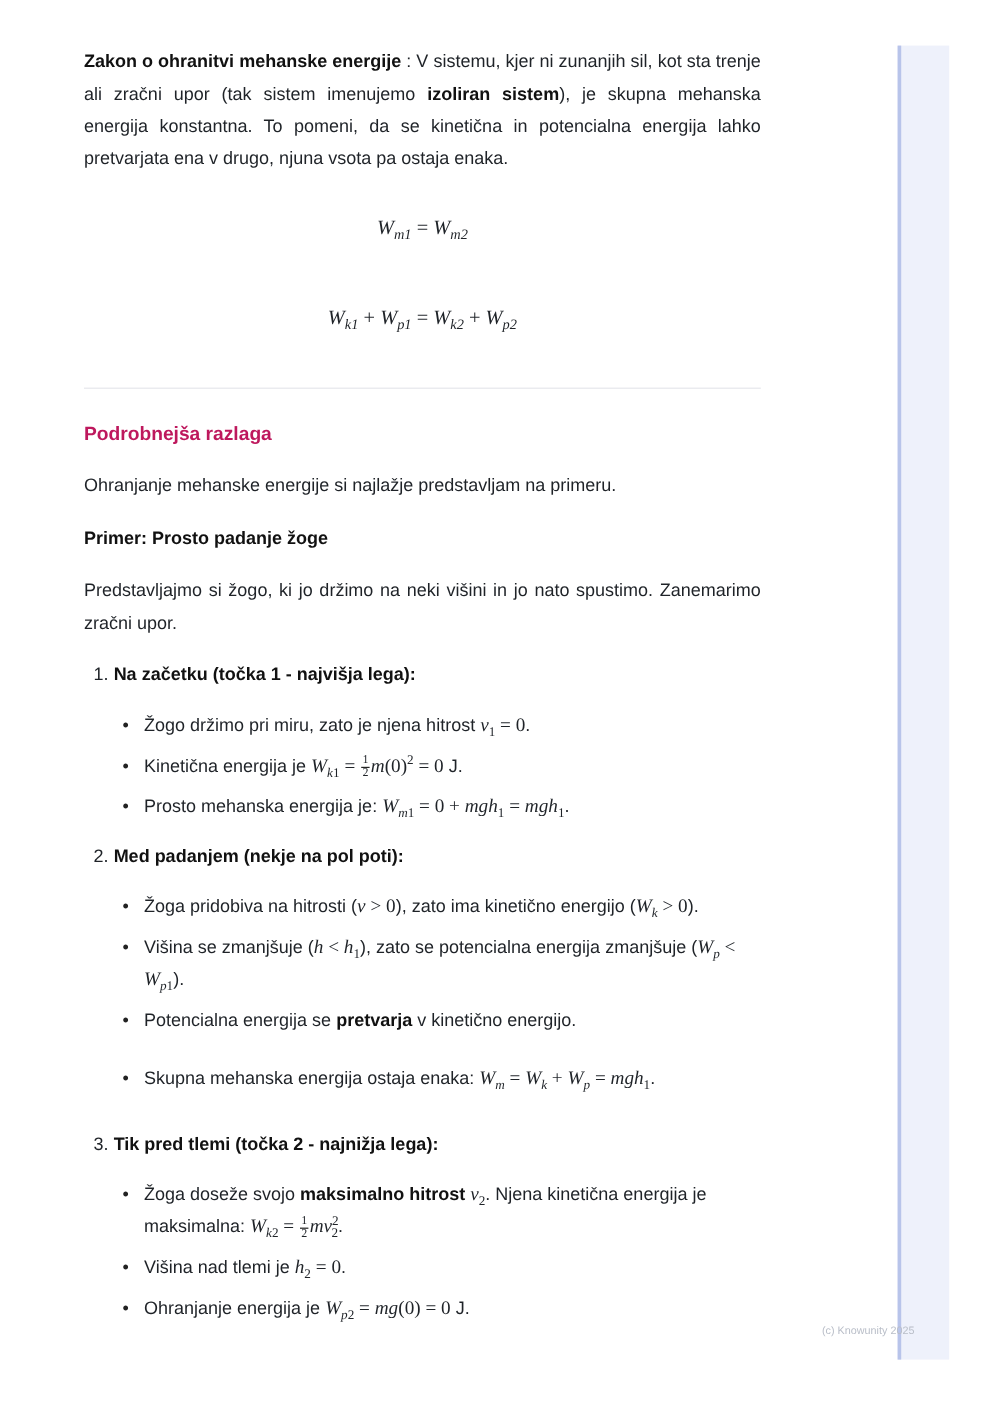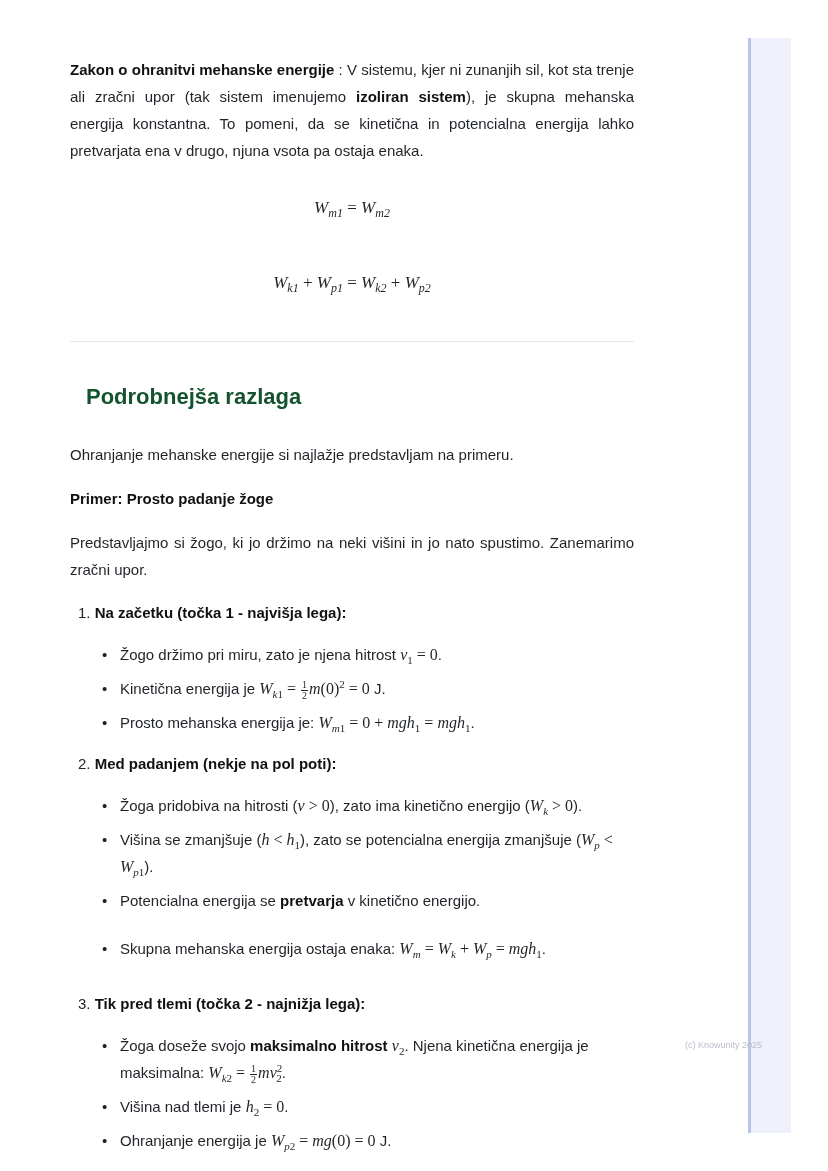--- a/index.html
+++ b/index.html
@@ -1,38 +1,38 @@
 <!DOCTYPE html>
 <html><head>
 <meta charset="utf-8">
 <style>
   html, body { margin: 0; padding: 0; background: #ffffff; }
   body { width: 828px; height: 1171px; position: relative; overflow: hidden;
          font-family: "Liberation Sans", sans-serif; color: #1f2328; }
-  .page { position: absolute; left: 70px; top: 56px; width: 564px; font-size: 15px; line-height: 27px; }
+  .page { position: absolute; left: 70px; top: 38px; width: 564px; font-size: 15px; line-height: 27px; }
   .p { margin: 0; text-align: justify; }
   b { font-weight: 700; color: #111; }
   .math { font-family: "Liberation Serif", "DejaVu Serif", serif; font-style: italic; font-size: 16px; }
   .math .n { font-style: normal; }
   .math sub, .math sup { font-size: 11px; line-height: 0; }
   .frac { display: inline-block; vertical-align: middle; text-align: center; font-size: 10px; line-height: 10px; font-style: normal; margin: 0 1px; }
   .frac span { display: block; }
   .frac .num { border-bottom: 1px solid #222; padding: 0 1px; }
   .eq { text-align: center; margin: 0; font-family: Liberation Serif, serif; font-style: italic; font-size: 17px; }
   .eq sub { font-size: 12px; }
   .divider { height: 1px; background: #e5e7eb; margin: 0; border: none; }
-  h2 { margin: 16px; color: #14532d; font-size: 22px; font-weight: 700; line-height: 30px; }
+  h2 { margin: 0; color: #be185d; font-size: 16px; font-weight: 700; line-height: 30px; }
   ol { margin: 0; padding: 0; list-style: none; }
   .ol-item { position: relative; }
   .ol-head { padding-left: 8px; }
   ul { margin: 0; padding: 0; list-style: none; }
   .li { position: relative; padding-left: 50px; margin: 0; }
   .li::before { content: "•"; position: absolute; left: 32px; top: 0; font-size: 15px; color: #222; }
   .sidebar { position: absolute; left: 748px; top: 38px; width: 43px; height: 1095px; background: #eef1fb; border-left: 3px solid #b8c4ea; box-sizing: border-box; }
-  .watermark { position: absolute; left: 685px; top: 1040px; font-size: 9px; color: #b9bec8; font-family: "Liberation Sans", sans-serif; }
+  .watermark { position: absolute; left: 685px; top: 1104px; font-size: 9px; color: #b9bec8; font-family: "Liberation Sans", sans-serif; }
 </style>
 </head>
 <body>
 
 <div class="page">
 
   <p class="p"><b>Zakon o ohranitvi mehanske energije</b><span> : V sistemu, kjer ni zunanjih sil, kot sta trenje ali zračni upor (tak sistem imenujemo </span><b>izoliran sistem</b><span>), je skupna mehanska energija konstantna. To pomeni, da se kinetična in potencialna energija lahko pretvarjata ena v drugo, njuna vsota pa ostaja enaka.</span></p>
 
   <div style="height:30px"></div>
   <p class="eq"><span>W</span><sub>m1</sub> <span class="n" style="font-style:normal">=</span> <span>W</span><sub>m2</sub></p>

